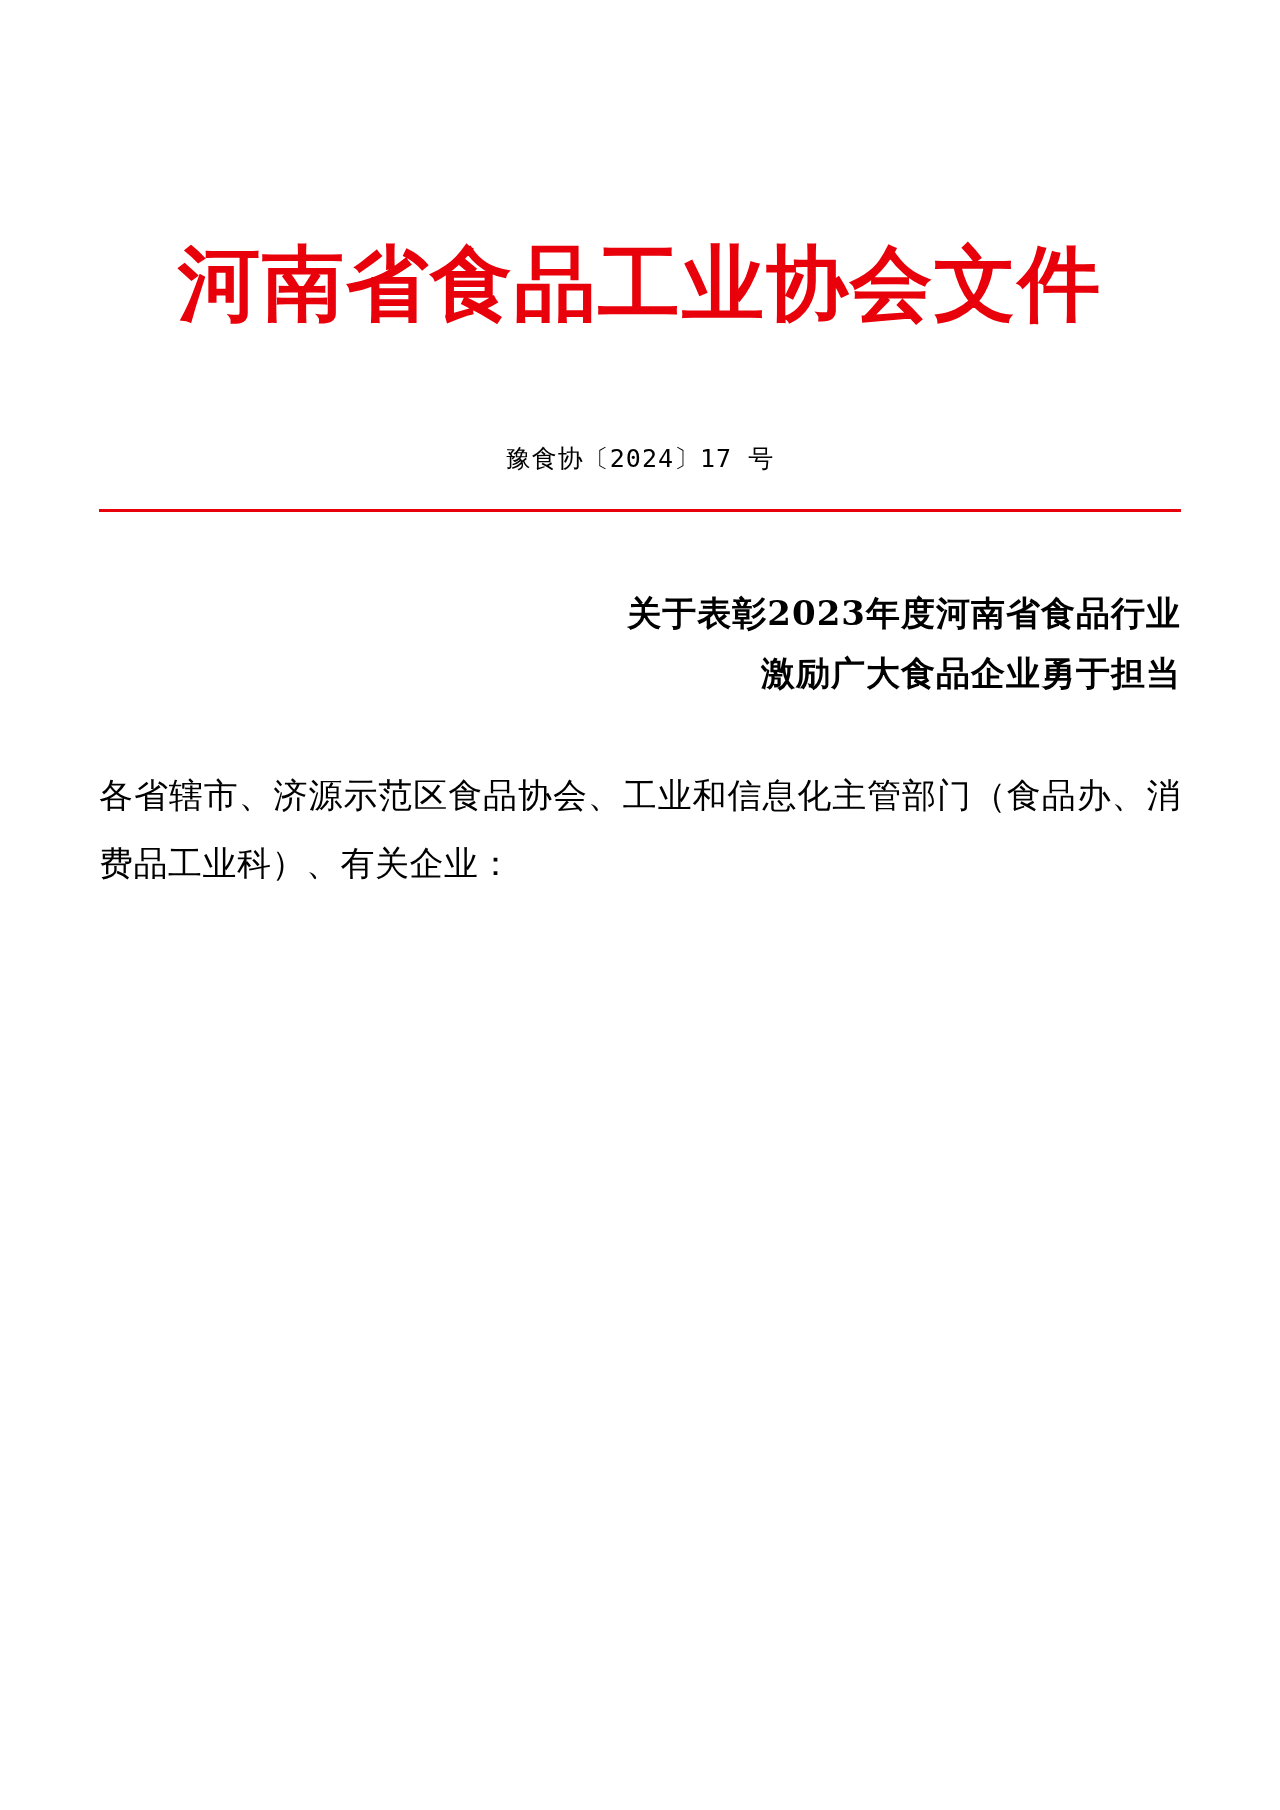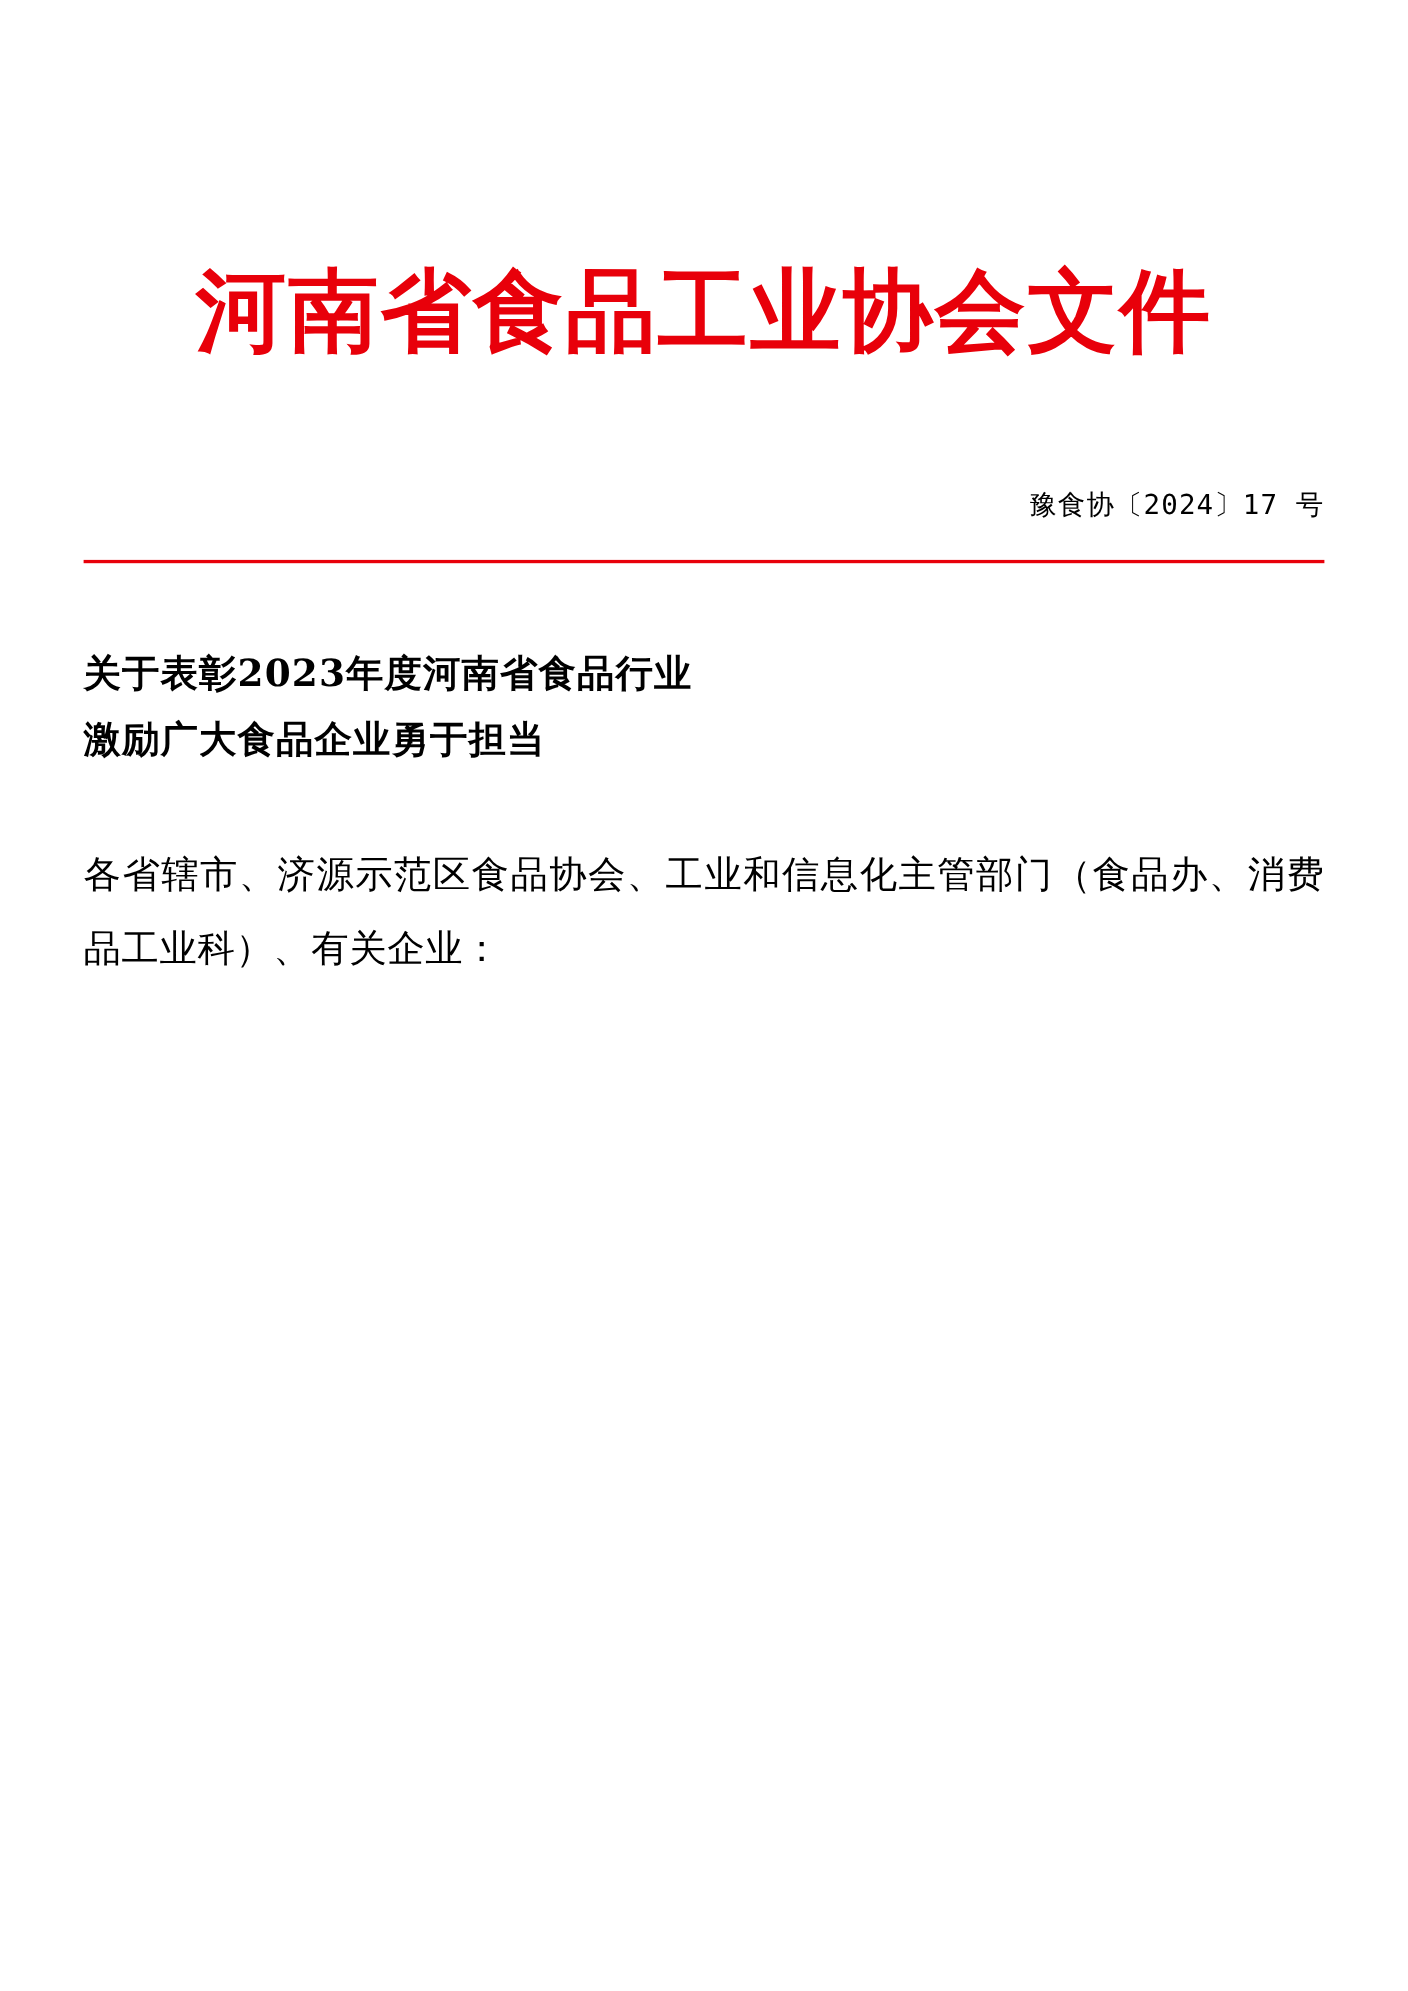--- a/index.html
+++ b/index.html
@@ -12,53 +12,53 @@
     height: 1810px;
     font-family: "DejaVu Serif", "Liberation Serif", serif;
     color: #000000;
     position: relative;
     overflow: hidden;
   }
   .page {
     width: 1280px;
     height: 1810px;
     box-sizing: border-box;
-    padding: 0 76px;
+    padding: 0 99px;
     position: relative;
   }
   .doc-header {
     text-align: center;
     padding-top: 238px;
   }
   .doc-title-red {
     color: #e8000a;
     font-family: "DejaVu Serif", "Liberation Serif", serif;
     font-weight: bold;
     font-size: 82px;
     letter-spacing: 2px;
     line-height: 1.1;
     white-space: nowrap;
   }
   .doc-number {
-    text-align: right;
+    text-align: center;
     margin-top: 114px;
     font-size: 25px;
     font-family: "DejaVu Sans Mono", "Liberation Mono", monospace;
     letter-spacing: 1px;
     color: #000;
   }
   .red-rule {
     margin-top: 34px;
     height: 3px;
     background: #e8000a;
     width: 100%;
   }
   .doc-subject {
     margin-top: 72px;
-    text-align: left;
+    text-align: right;
     font-weight: bold;
     font-size: 34px;
     line-height: 1.75;
     letter-spacing: 1px;
   }
   .doc-subject .line {
     display: block;
   }
   .body-text {
     margin-top: 58px;

